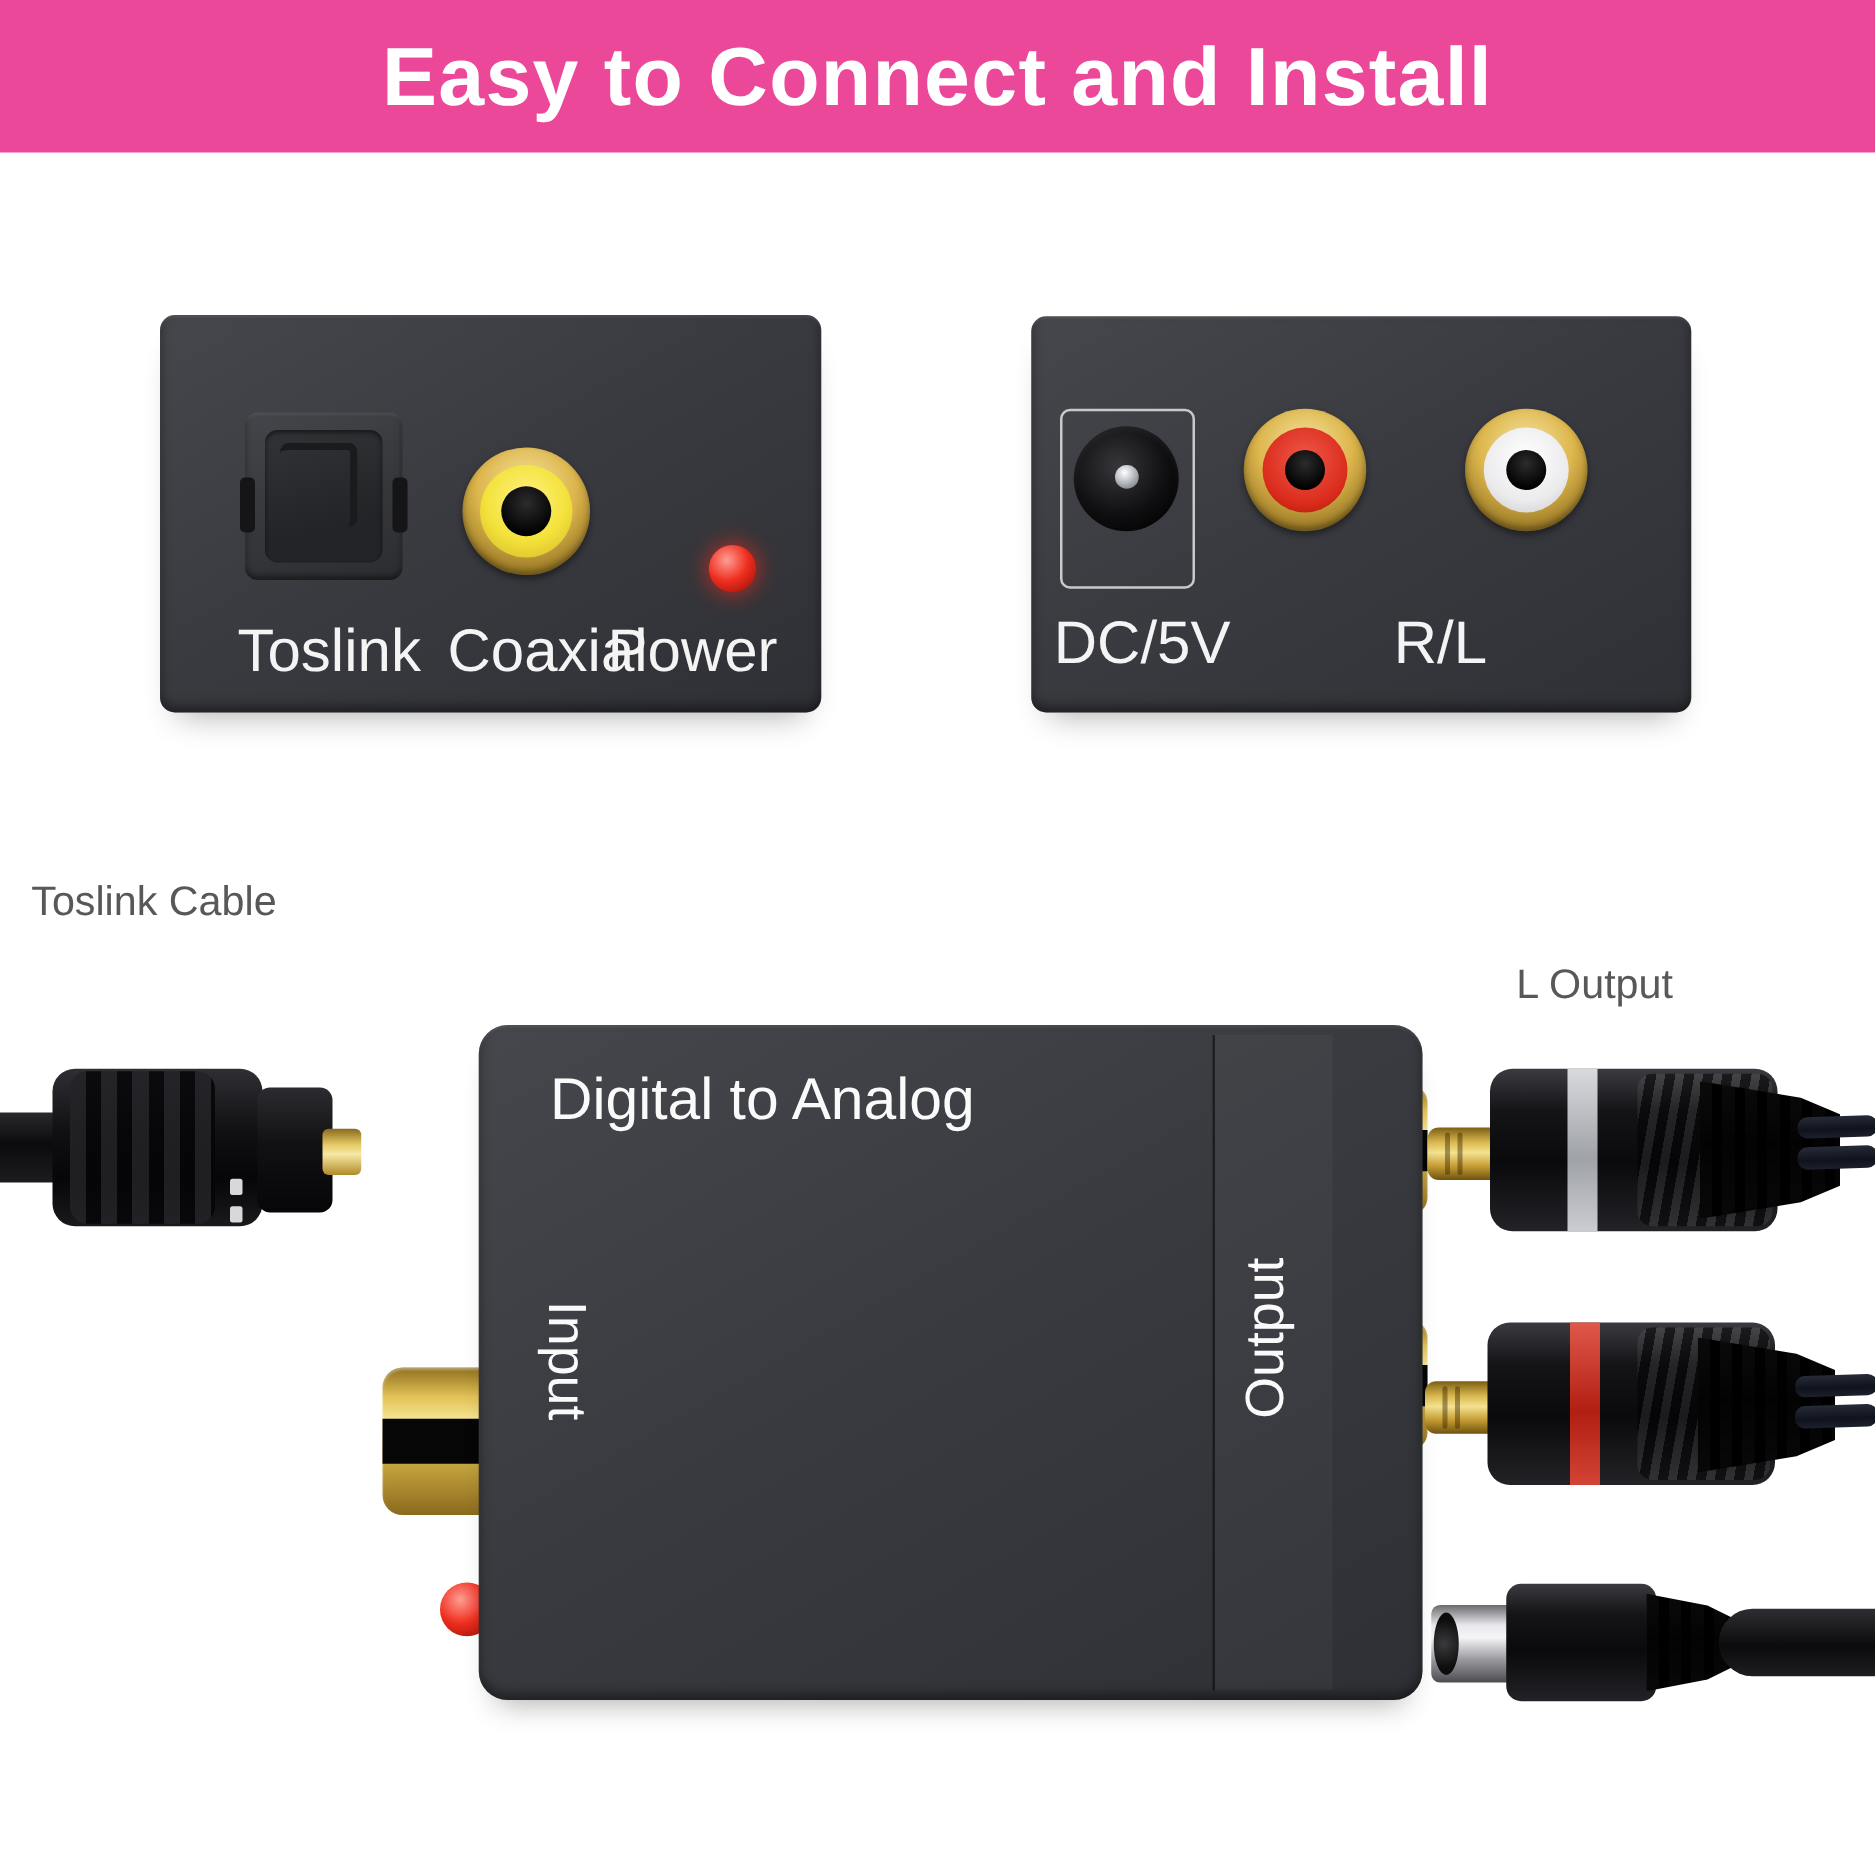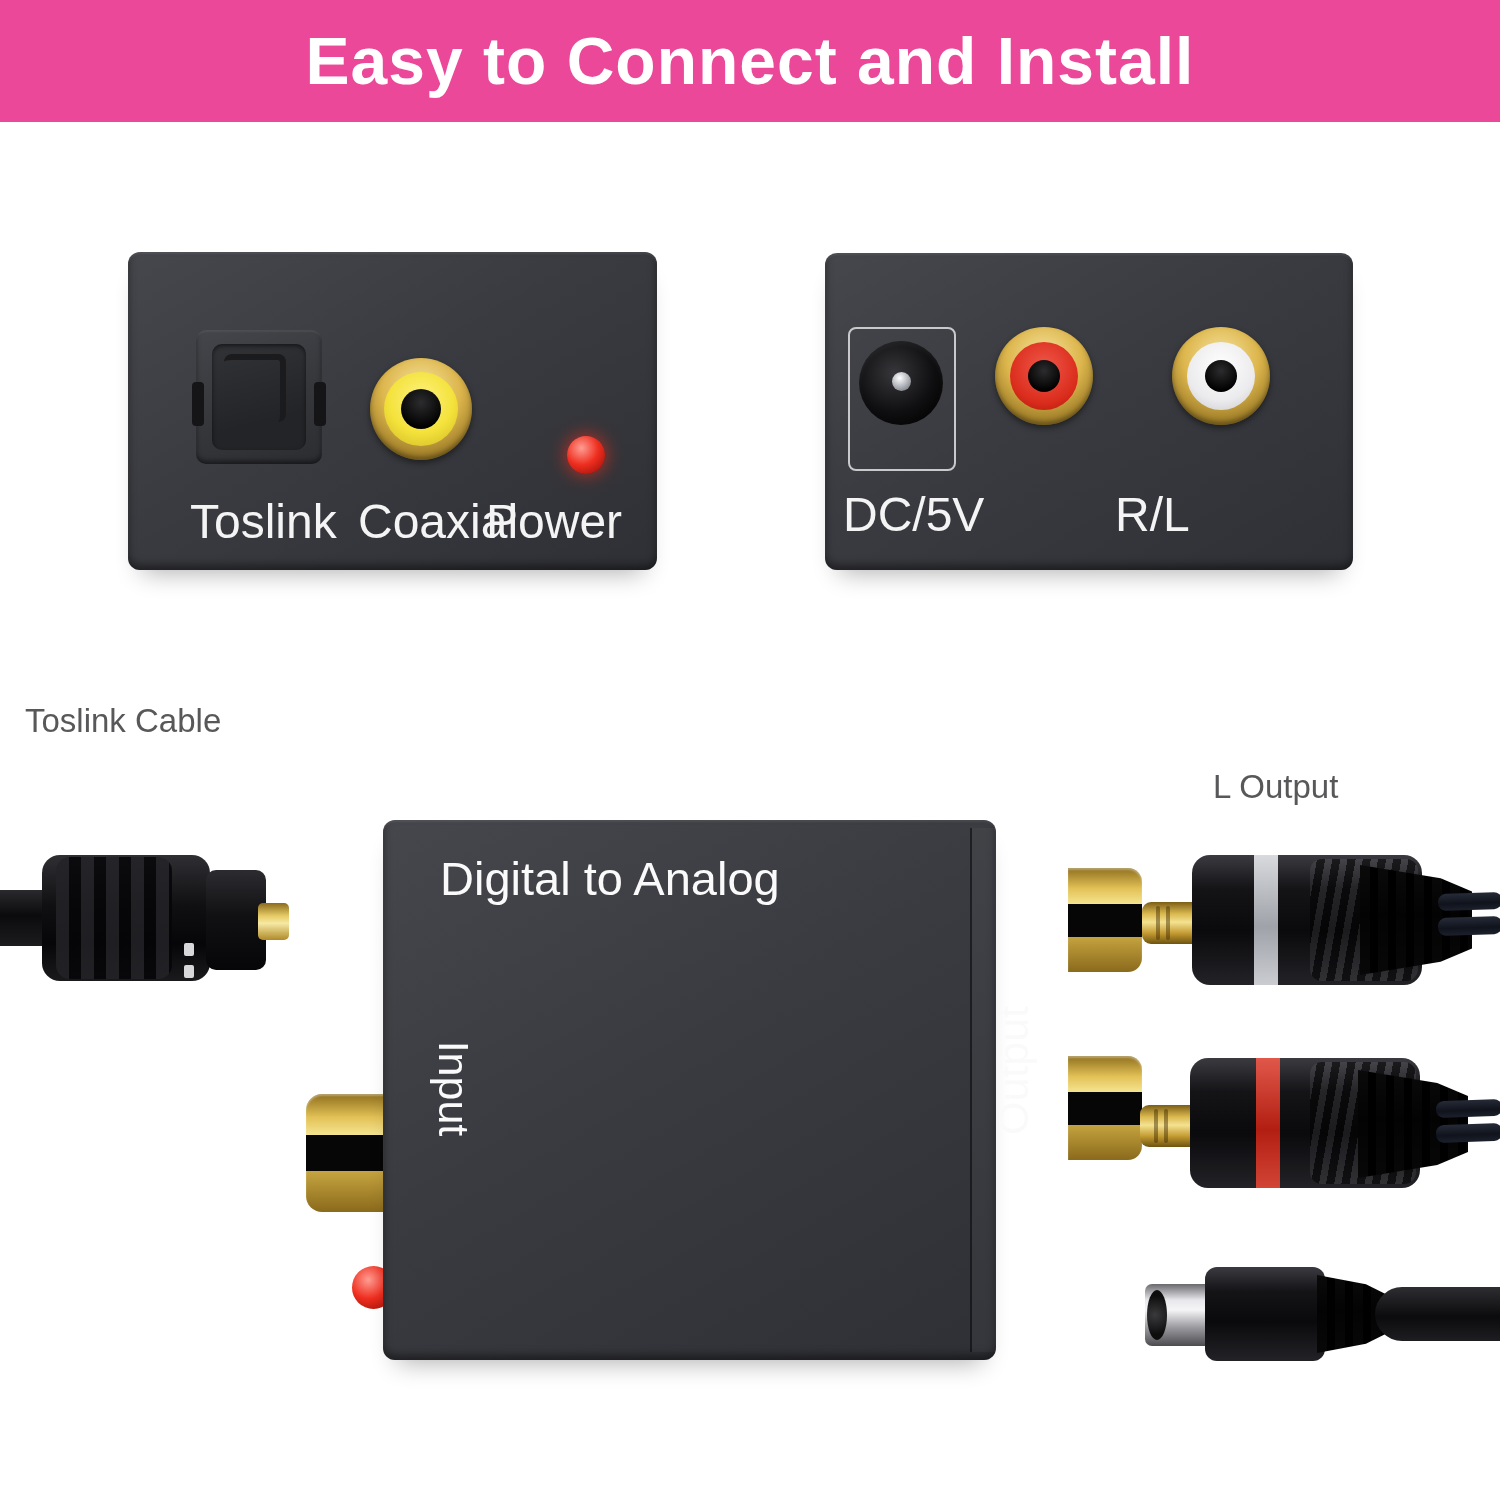--- a/index.html
+++ b/index.html
@@ -150,21 +150,21 @@
     </div>
     <div class="abs tosc-head" style="left:206px;top:20px;width:60px;height:100px;"></div>
     <div class="abs tosc-tip" style="left:258px;top:53px;width:31px;height:37px;"></div>
   </div>
 
   <div class="abs side-jack" style="left:306px;top:1094px;width:80px;height:118px;border-radius:16px 0 0 16px;z-index:0;">
     <div class="abs jack-stripe" style="left:0px;top:41px;width:80px;height:36px;"></div>
   </div>
   <div class="abs led" style="left:352px;top:1266px;width:43px;height:43px;z-index:0;box-shadow:none;"></div>
 
-  <div class="abs panel" style="left:383px;top:820px;width:613px;height:540px;border-radius:12px;z-index:1;">
+  <div class="abs panel" style="left:383px;top:820px;width:755px;height:540px;border-radius:23px;z-index:1;">
     <div style="position:absolute;left:57px;top:28px;color:#fafafa;font-size:47px;line-height:62px;white-space:nowrap;">
       <div>Digital to Analog</div>
     </div>
     <div class="abs divider" style="left:587px;top:8px;width:2px;height:524px;"></div>
     <div class="abs side-strip" style="left:589px;top:8px;width:94px;height:524px;"></div>
   </div>
   <span class="abs vlabel" style="left:353px;top:1064px;transform:rotate(90deg);z-index:2;">Input</span>
   <span class="abs vlabel" style="left:913px;top:1046px;transform:rotate(-90deg);z-index:2;">Output</span>
 
   <div class="abs side-jack" style="left:1068px;top:868px;width:74px;height:104px;border-radius:0 14px 14px 0;">

